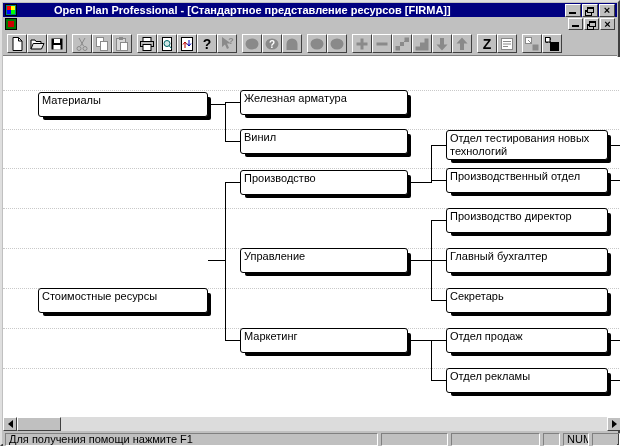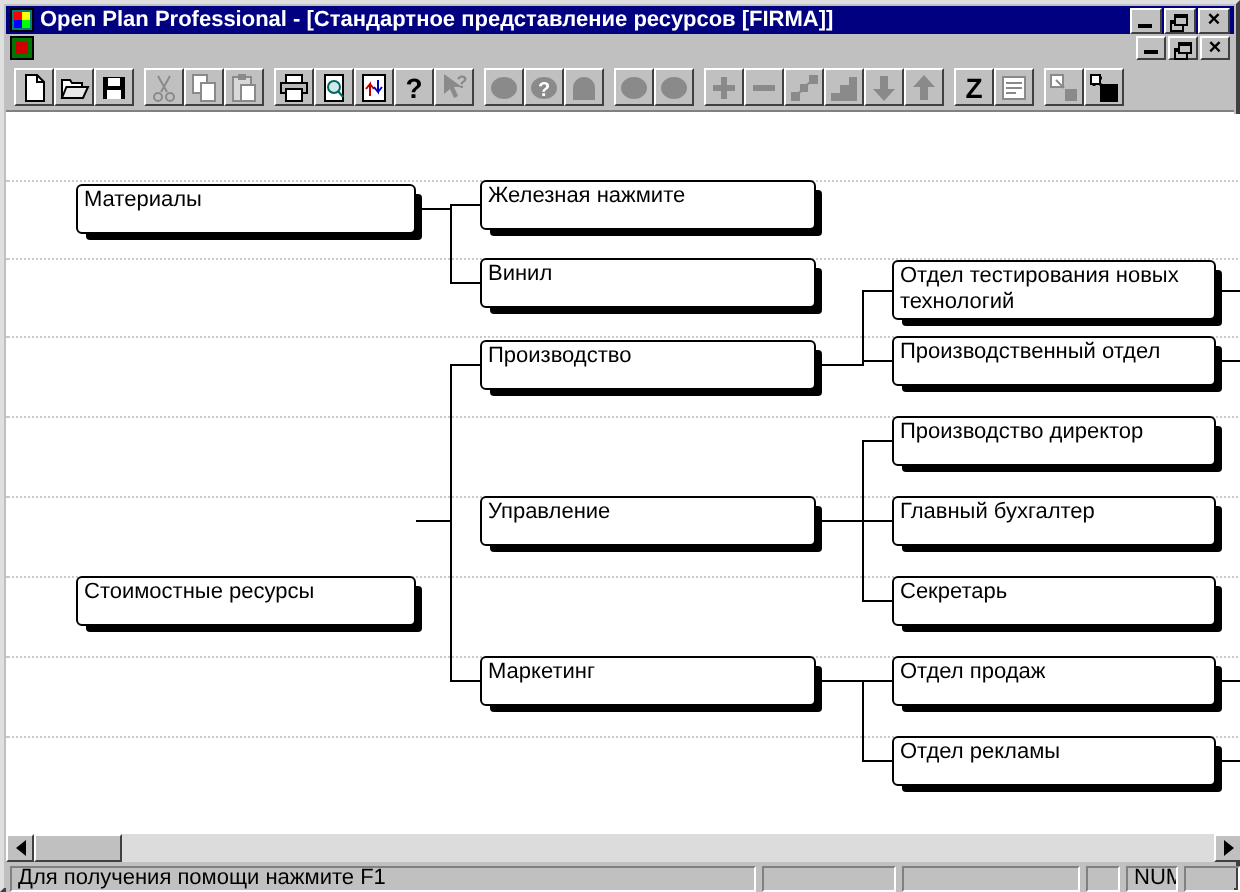--- a/index.html
+++ b/index.html
@@ -4,21 +4,21 @@
 <style>
   * { box-sizing: border-box; margin: 0; padding: 0; }
   html,body { width:620px; height:446px; overflow:hidden; }
   body { font-family:"Liberation Sans", sans-serif; font-size:11px; background:#c0c0c0; }
   .window { position:relative; width:620px; height:446px; background:#c0c0c0;
             border-top:2px solid #dfdfdf; border-left:2px solid #dfdfdf;
             border-right:2px solid #404040; border-bottom:2px solid #404040; }
 
   
   .titlebar { position:absolute; top:1px; left:1px; right:1px; height:14px;
-              background:#000080; color:#fff; display:flex; align-items:center; padding:0 2px; }
+              background:#000080; color:#fff; display:flex; align-items:center; padding:0 2px;gap:34px; }
   .titlebar .title { font-weight:bold; font-size:11px; white-space:nowrap; overflow:hidden; flex:1; margin-left:3px; }
   .app-icon { width:12px; height:12px; position:relative; background:#008080; border:1px solid #000; }
   .app-icon i { position:absolute; display:block; }
   .app-icon .q1 { left:1px; top:1px; width:4px; height:4px; background:#ff0000; }
   .app-icon .q2 { right:1px; top:1px; width:4px; height:4px; background:#ffff00; }
   .app-icon .q3 { left:1px; bottom:1px; width:4px; height:4px; background:#0000ff; }
   .app-icon .q4 { right:1px; bottom:1px; width:4px; height:4px; background:#00ff00; }
 
   .winbtns { display:flex; gap:1px; }
   .wbtn { width:16px; height:13px; background:#c0c0c0; position:relative;
@@ -358,21 +358,21 @@
     <div class="vline" style="left:428px;top:283px;height:41px"></div>
     <div class="hline" style="left:428px;top:283px;width:15px"></div>
     <div class="hline" style="left:428px;top:323px;width:15px"></div>
 
     <div class="hline" style="left:605px;top:88px;width:13px"></div>
     <div class="hline" style="left:605px;top:123px;width:13px"></div>
     <div class="hline" style="left:605px;top:283px;width:13px"></div>
     <div class="hline" style="left:605px;top:323px;width:13px"></div>
 
     <div class="node" style="left:35px;top:35px;width:170px;height:25px">Материалы</div>
-    <div class="node" style="left:237px;top:33px;width:168px;height:25px">Железная нажмите</div>
+    <div class="node" style="left:237px;top:33px;width:168px;height:25px">Железная арматура</div>
     <div class="node" style="left:237px;top:72px;width:168px;height:25px">Винил</div>
     <div class="node" style="left:443px;top:73px;width:162px;height:30px">Отдел тестирования новых технологий</div>
     <div class="node" style="left:237px;top:113px;width:168px;height:25px">Производство</div>
     <div class="node" style="left:443px;top:111px;width:162px;height:25px">Производственный отдел</div>
     <div class="node" style="left:443px;top:151px;width:162px;height:25px">Производство директор</div>
     <div class="node" style="left:237px;top:191px;width:168px;height:25px">Управление</div>
     <div class="node" style="left:443px;top:231px;width:162px;height:25px">Секретарь</div>
     <div class="node" style="left:443px;top:191px;width:162px;height:25px">Главный бухгалтер</div>
     <div class="node" style="left:35px;top:231px;width:170px;height:25px">Стоимостные ресурсы</div>
     <div class="node" style="left:237px;top:271px;width:168px;height:25px">Маркетинг</div>

